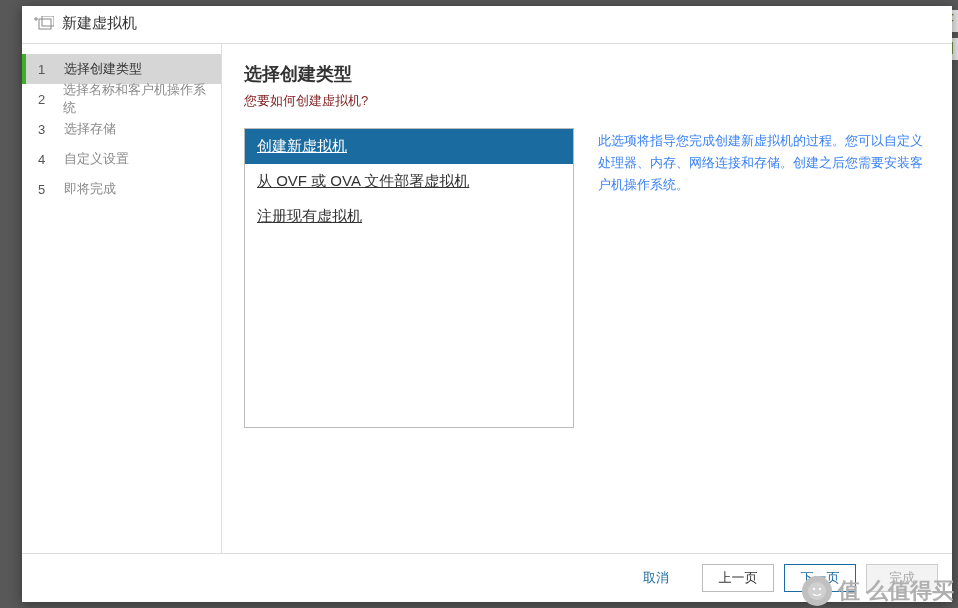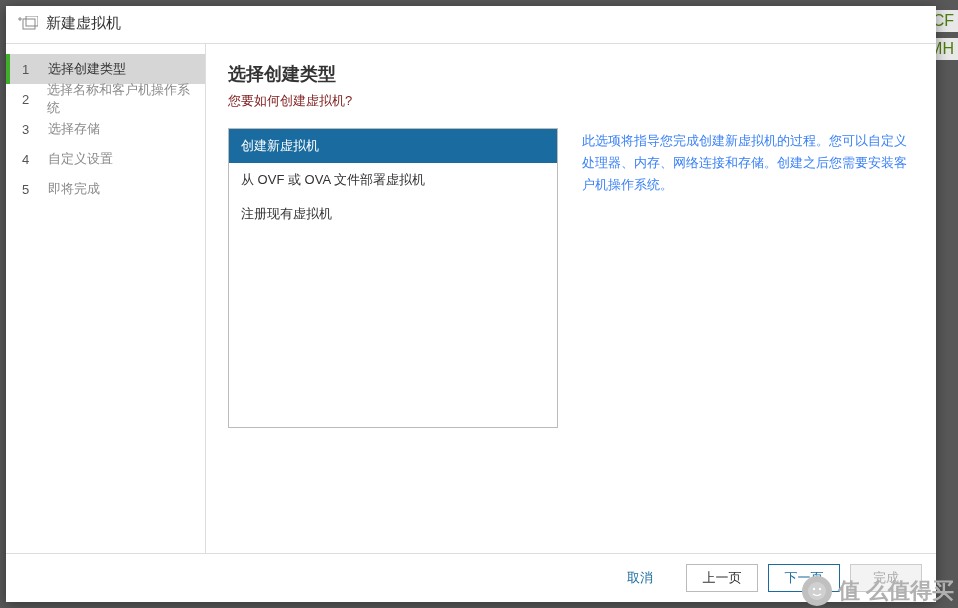--- a/index.html
+++ b/index.html
@@ -3,21 +3,21 @@
 <meta charset="utf-8">
 <style>
   * { box-sizing: border-box; margin: 0; padding: 0; }
   html, body { width: 958px; height: 608px; font-family: Arial, "Microsoft YaHei", sans-serif; font-size: 13px; color: #333; background: #6a6a6a; overflow: hidden; }
   .backdrop { position: absolute; inset: 0; background: #585858; }
   .bg-fragment { position: absolute; right: 0; top: 10px; background: #e8e8e8; color: #4d7c0f; font-size: 16px; padding: 2px 4px; }
   .bg-fragment.two { top: 38px; }
 
   .dialog {
     position: absolute;
-    left: 6px; top: 6px;
+    left: 22px; top: 6px;
     width: 930px; height: 596px;
     background: #fff;
     box-shadow: 0 2px 12px rgba(0,0,0,0.4);
     display: flex;
     flex-direction: column;
   }
   .dialog-header {
     display: flex; align-items: center;
     padding: 8px 12px 10px 12px;
     border-bottom: 1px solid #ddd;
@@ -67,23 +67,24 @@
 
   .option-list {
     width: 330px;
     border: 1px solid #bbb;
     height: 300px;
     background: #fff;
     overflow: hidden;
   }
   .option-item {
     padding: 8px 12px;
-    font-size: 13px;
+    font-size: 15px;
     color: #333;
     cursor: pointer;
+    text-decoration: underline;
   }
   .option-item.selected {
     background: #1a6b9f;
     color: #fff;
   }
 
   .option-desc {
     flex: 1;
     font-size: 13px;
     color: #3b82f6;

